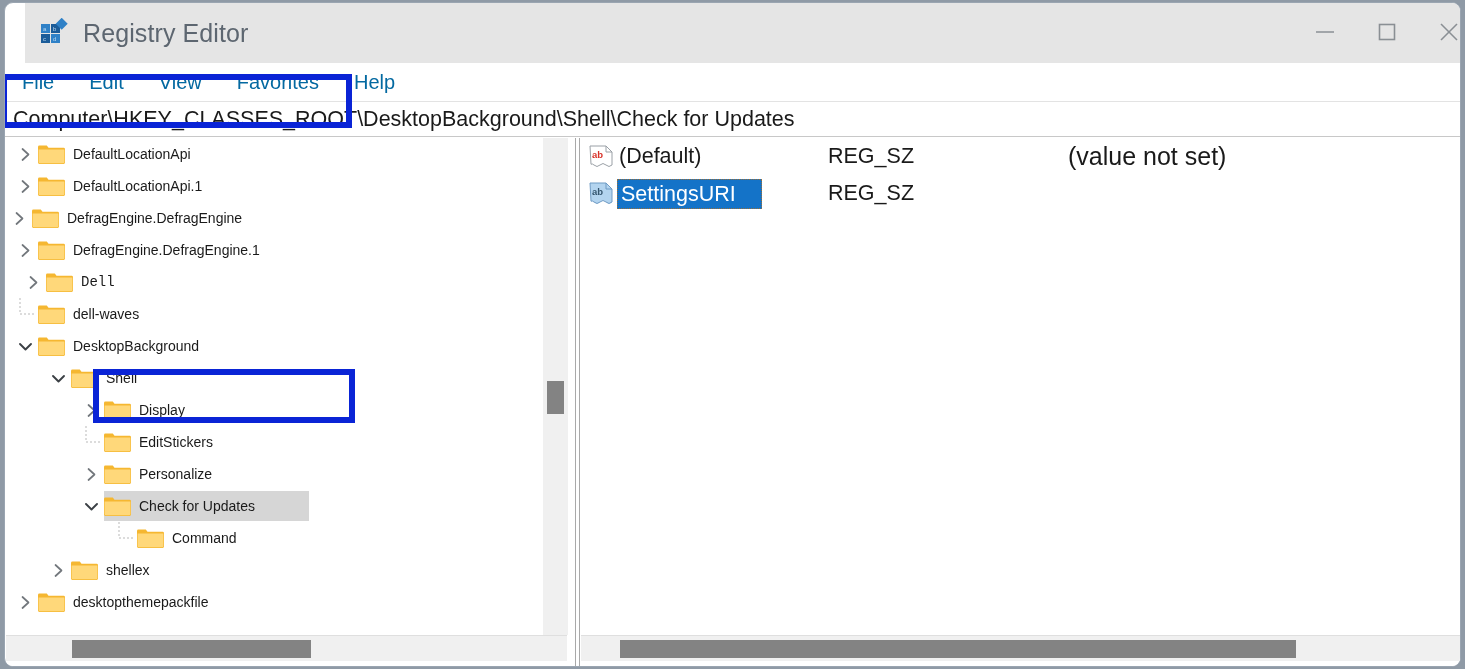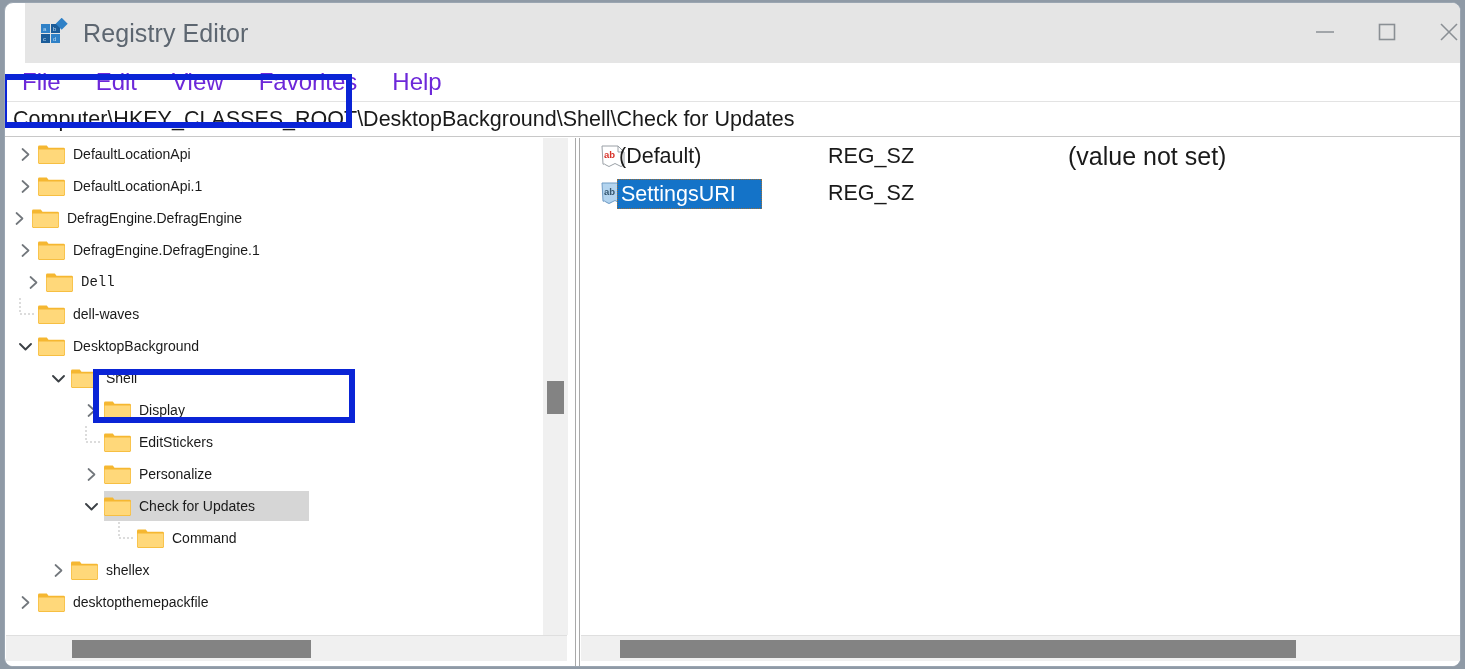--- a/index.html
+++ b/index.html
@@ -51,22 +51,22 @@
   
   #menubar {
     position: absolute; left: 0; top: 60px;
     width: 100%; height: 38px;
     background: #ffffff;
     display: flex; align-items: center;
     padding-left: 17px;
     box-sizing: border-box;
   }
   .menuitem {
-    font-size: 24px;
-    color: #6d28d9;
+    font-size: 20px;
+    color: #0369a1;
     margin-right: 35px;
     white-space: nowrap;
   }
 
   
   #addrbar {
     position: absolute; left: 0; top: 98px;
     width: 100%; height: 36px;
     background: #ffffff;
     border-top: 1px solid #e3e3e3;
@@ -177,21 +177,21 @@
   .coldiv {
     position: absolute; top: 6px;
     width: 1px; height: 30px;
     background: #d4d4d4;
   }
   .lrow {
     position: relative;
     height: 37px;
     display: flex; align-items: center;
   }
-  .vicon { position: absolute; left: 8px; top: 7px; width: 26px; height: 24px; margin-left: 12px; }
+  .vicon { position: absolute; left: 8px; top: 7px; width: 26px; height: 24px; }
   .vname { position: absolute; left: 38px; font-size: 21.5px; color: #1a1a1a; white-space: nowrap; }
   .vtype { position: absolute; left: 247px; font-size: 21.5px; color: #1a1a1a; white-space: nowrap; }
   .vdata { position: absolute; left: 487px; font-size: 25px; color: #1a1a1a; white-space: nowrap; }
 
   #rename-sel {
     position: absolute; left: 36px; top: 4px;
     height: 30px;
     background: #1473c8;
     border: 1px dotted #9a6f3a;
     box-sizing: border-box;

